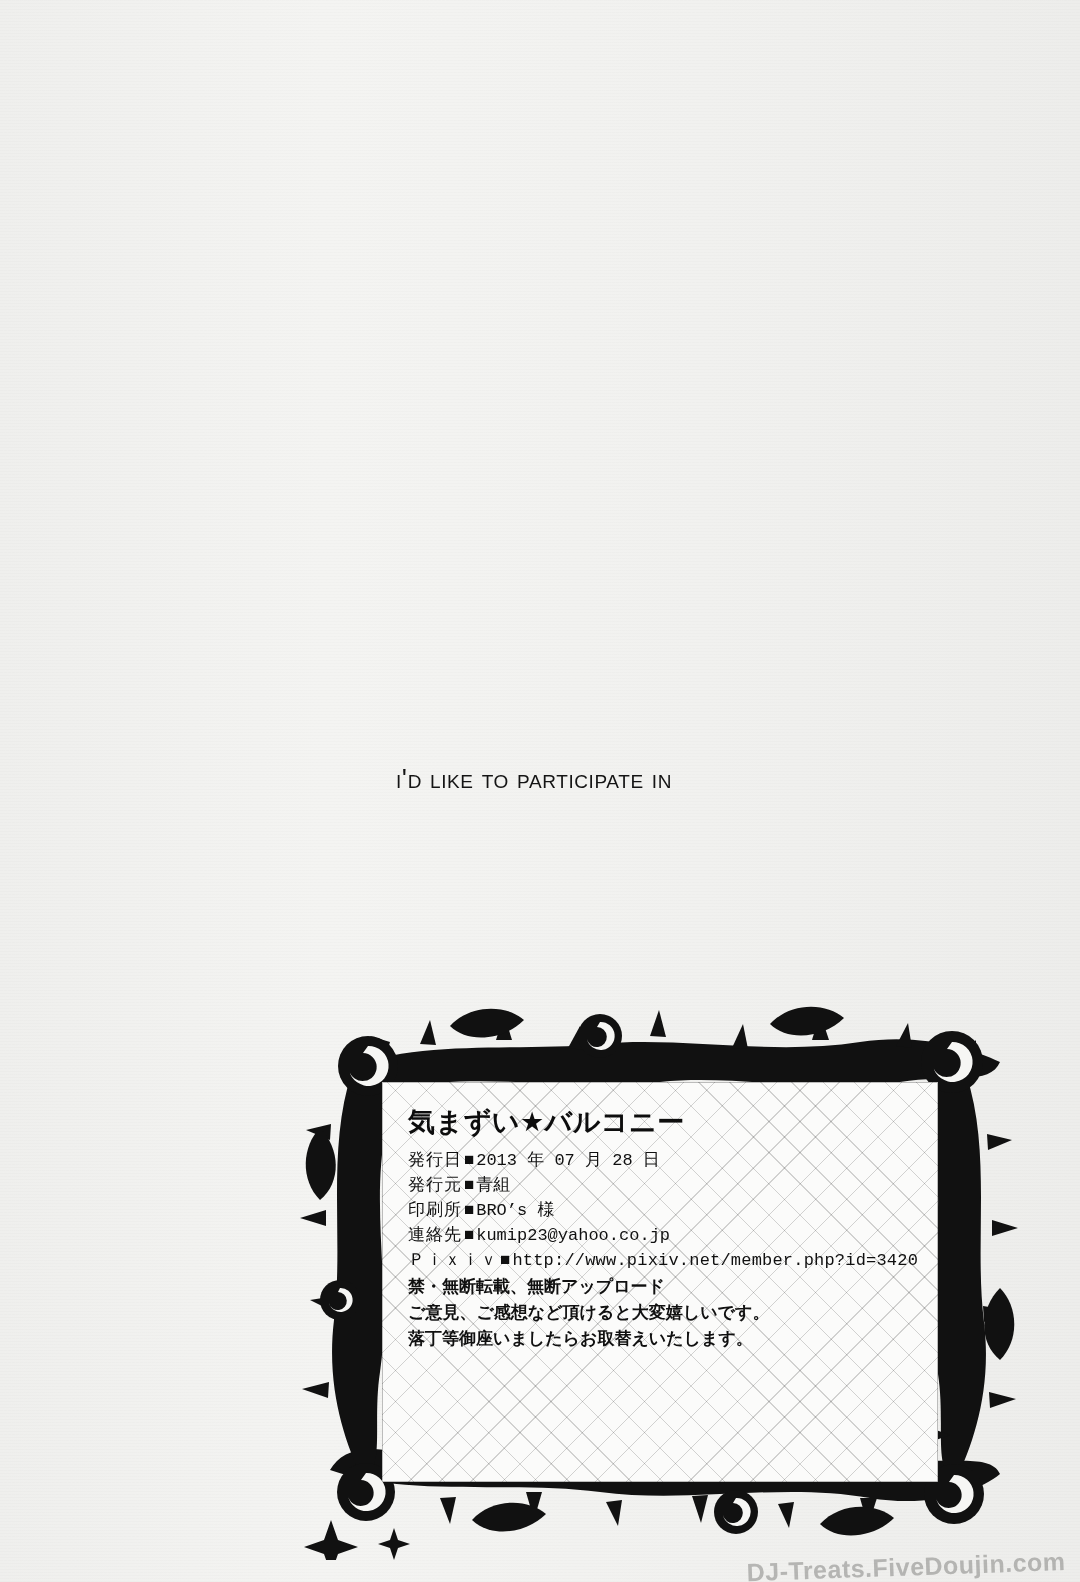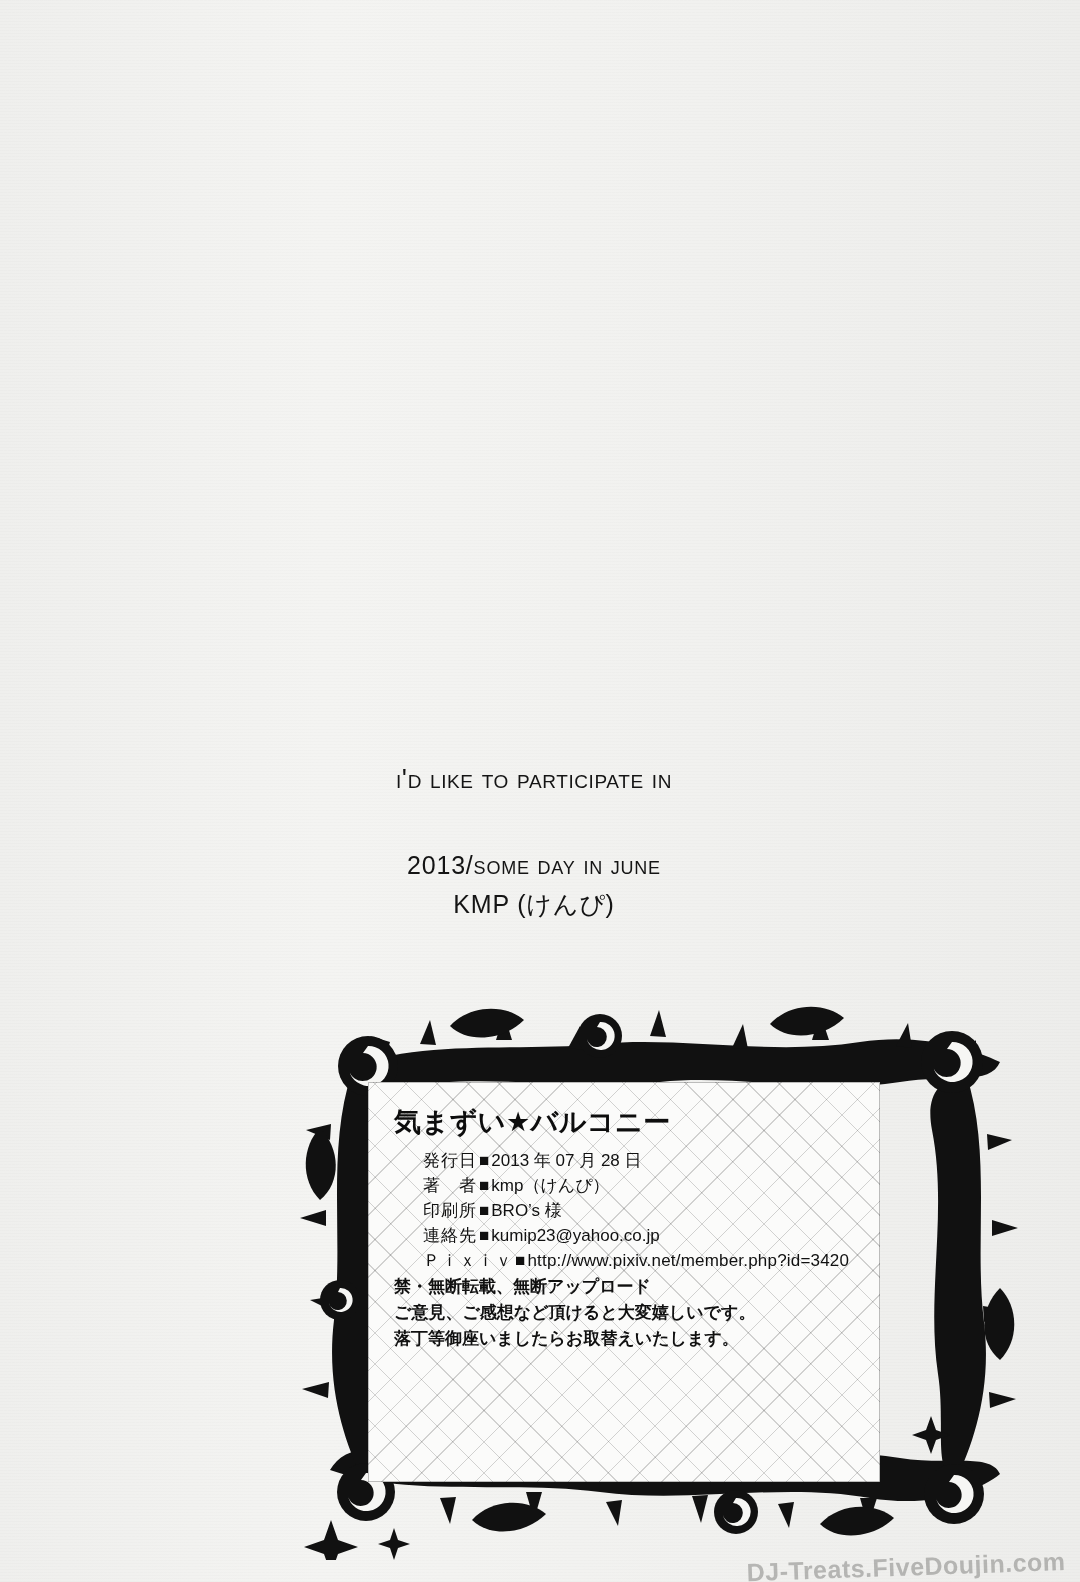--- a/index.html
+++ b/index.html
@@ -75,23 +75,23 @@
     height: 560px;
   }
   .rose-frame {
     position: absolute;
     inset: 0;
   }
   .rose-frame svg { display:block; width:100%; height:100%; }
 
   .colophon-panel {
     position: absolute;
-    left: 68px;
+    left: 82px;
     top: 82px;
-    width: 512px;
+    width: 556px;
     height: 400px;
     background:
       repeating-linear-gradient(45deg, rgba(0,0,0,0.17) 0 1px, rgba(0,0,0,0) 1px 22px),
       repeating-linear-gradient(-45deg, rgba(0,0,0,0.17) 0 1px, rgba(0,0,0,0) 1px 22px),
       #fbfbfa;
     box-shadow: 0 0 0 1px rgba(0,0,0,0.25) inset;
   }
   .colophon-inner {
     position: absolute;
     left: 26px;
@@ -101,26 +101,25 @@
   .colophon-title {
     font-family: "DejaVu Sans", sans-serif;
     font-weight: bold;
     font-size: 27px;
     letter-spacing: 0.5px;
     color: #0d0d0d;
     margin-bottom: 8px;
     white-space: nowrap;
   }
   .colo-row {
-    font-family: Liberation Sans, sans-serif;
+    font-family: Liberation Mono, monospace;
     font-size: 17px;
     line-height: 25px;
     color: #101010;
     white-space: nowrap;
-    margin-left: 29px;
   }
   .colo-row .lbl { letter-spacing: 1px; }
   .colo-row .sq  { margin: 0 2px; }
   .colo-note {
     font-family: "DejaVu Sans", sans-serif;
     font-size: 17px;
     line-height: 26px;
     color: #101010;
     white-space: nowrap;
     font-weight: bold;
@@ -141,24 +140,20 @@
     white-space: nowrap;
   }
 </style>
 </head>
 <body>
 
 <div class="paper-texture"></div>
 
 <div class="afterword">
   <div class="line">I'd like to participate in</div>
-  <div class="sig-block">
-    <div class="date">2013/Some day in June</div>
-    <div class="author">KMP (けんぴ)</div>
-  </div>
 </div>
 
 <div class="colophon-wrap">
 
   <div class="rose-frame">
     <svg viewBox="0 0 720 560" xmlns="http://www.w3.org/2000/svg" aria-hidden="true">
       <g fill="#111111">
 
         <path d="M40,70 C120,38 220,52 300,44 C380,36 470,56 560,42 C620,33 670,48 700,62
                  C690,86 650,74 600,82 C520,95 440,74 360,82 C270,91 180,72 100,88
@@ -244,21 +239,21 @@
   </div>
 
   <div class="colophon-panel">
     <div class="colophon-inner">
       <div class="colophon-title">気まずい★バルコニー</div>
 
       <div class="colo-row">
         <span class="lbl">発行日</span><span class="sq">■</span><span>2013 年 07 月 28 日</span>
       </div>
       <div class="colo-row">
-        <span class="lbl">著　者</span><span class="sq">■</span><span>kmp（けんぴ）</span>
+        <span class="lbl">発行元</span><span class="sq">■</span><span>青組</span>
       </div>
       <div class="colo-row">
         <span class="lbl">印刷所</span><span class="sq">■</span><span>BRO’s 様</span>
       </div>
       <div class="colo-row">
         <span class="lbl">連絡先</span><span class="sq">■</span><span>kumip23@yahoo.co.jp</span>
       </div>
       <div class="colo-row url">
         <span class="lbl">Ｐｉｘｉｖ</span><span class="sq">■</span><span>http://www.pixiv.net/member.php?id=3420</span>
       </div>

